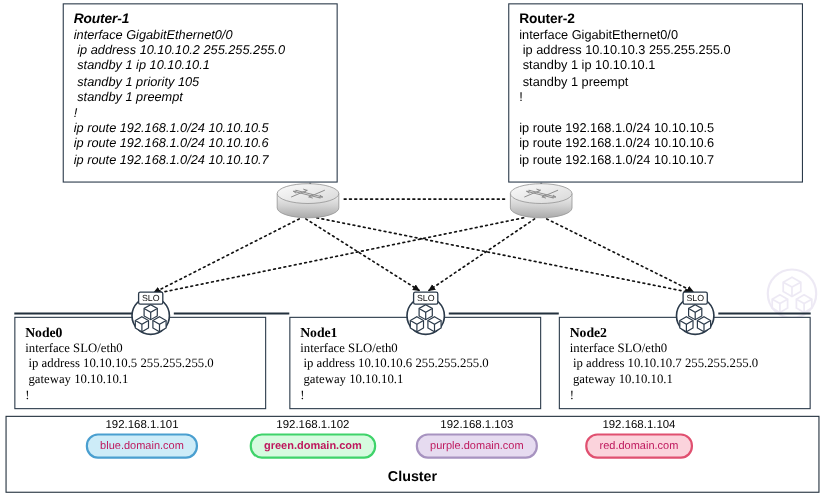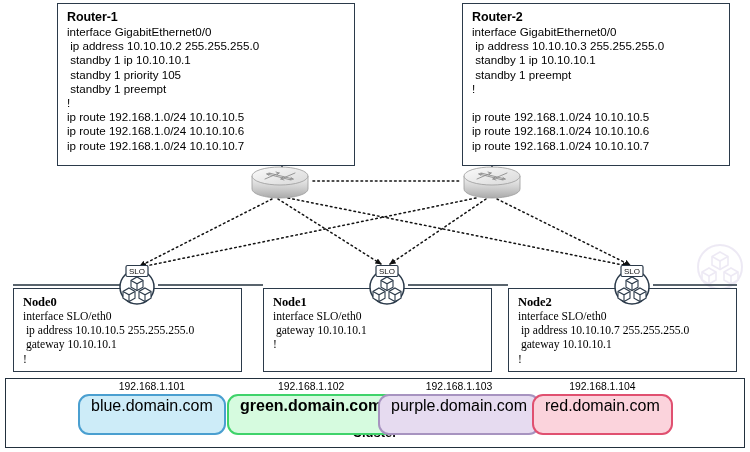--- a/index.html
+++ b/index.html
@@ -34,21 +34,21 @@
     letter-spacing: -0.1px;
   }
   .config-line {
     font-size: 11.6px;
     color: #000000;
     line-height: 14.2px;
     white-space: pre;
   }
   .config-line.blank { height: 14.2px; }
 
-  #router1-box { left: 57px;  top: 3px;   width: 298px; height: 163px; }
+  #router1-box { left: 57px;  top: 3px;   width: 250px; height: 163px; font-style: italic; }
   #router2-box { left: 462px; top: 3px;   width: 268px; height: 163px; }
 
   .node-box {
     position: absolute;
     background: #ffffff;
     border: 1.6px solid #2b3a4a;
     box-sizing: border-box;
     padding: 6px 9px 4px 9px;
     z-index: 6;
     font-family: Liberation Serif, serif;
@@ -132,25 +132,25 @@
     line-height: 12px;
     margin-bottom: 1px;
     white-space: nowrap;
   }
   .pill {
     display: inline-block;
     box-sizing: border-box;
     border-radius: 11px;
     border-width: 2px;
     border-style: solid;
-    font-size: 16px;
+    font-size: 10px;
     line-height: 19px;
-    height: 41px;
+    height: 23px;
     padding: 0 11px;
-    color: #000000;
+    color: #be185d;
     white-space: nowrap;
   }
   #pill-blue-group   { left: 78px;  top: 381px; }
   #pill-green-group  { left: 227px; top: 381px; }
   #pill-purple-group { left: 378px; top: 381px; text-align: center; }
   #pill-red-group    { left: 532px; top: 381px; }
 </style>
 </head>
 <body>
 
@@ -262,20 +262,21 @@
     <div class="config-title">Node0</div>
     <div class="config-line">interface SLO/eth0</div>
     <div class="config-line"> ip address 10.10.10.5 255.255.255.0</div>
     <div class="config-line"> gateway 10.10.10.1</div>
     <div class="config-line">!</div>
   </div>
 
   <div class="node-box" id="node1-box">
     <div class="config-title">Node1</div>
     <div class="config-line">interface SLO/eth0</div>
+    <div class="config-line"> ip address 10.10.10.6 255.255.255.0</div>
     <div class="config-line"> gateway 10.10.10.1</div>
     <div class="config-line">!</div>
   </div>
 
   <div class="node-box" id="node2-box">
     <div class="config-title">Node2</div>
     <div class="config-line">interface SLO/eth0</div>
     <div class="config-line"> ip address 10.10.10.7 255.255.255.0</div>
     <div class="config-line"> gateway 10.10.10.1</div>
     <div class="config-line">!</div>

